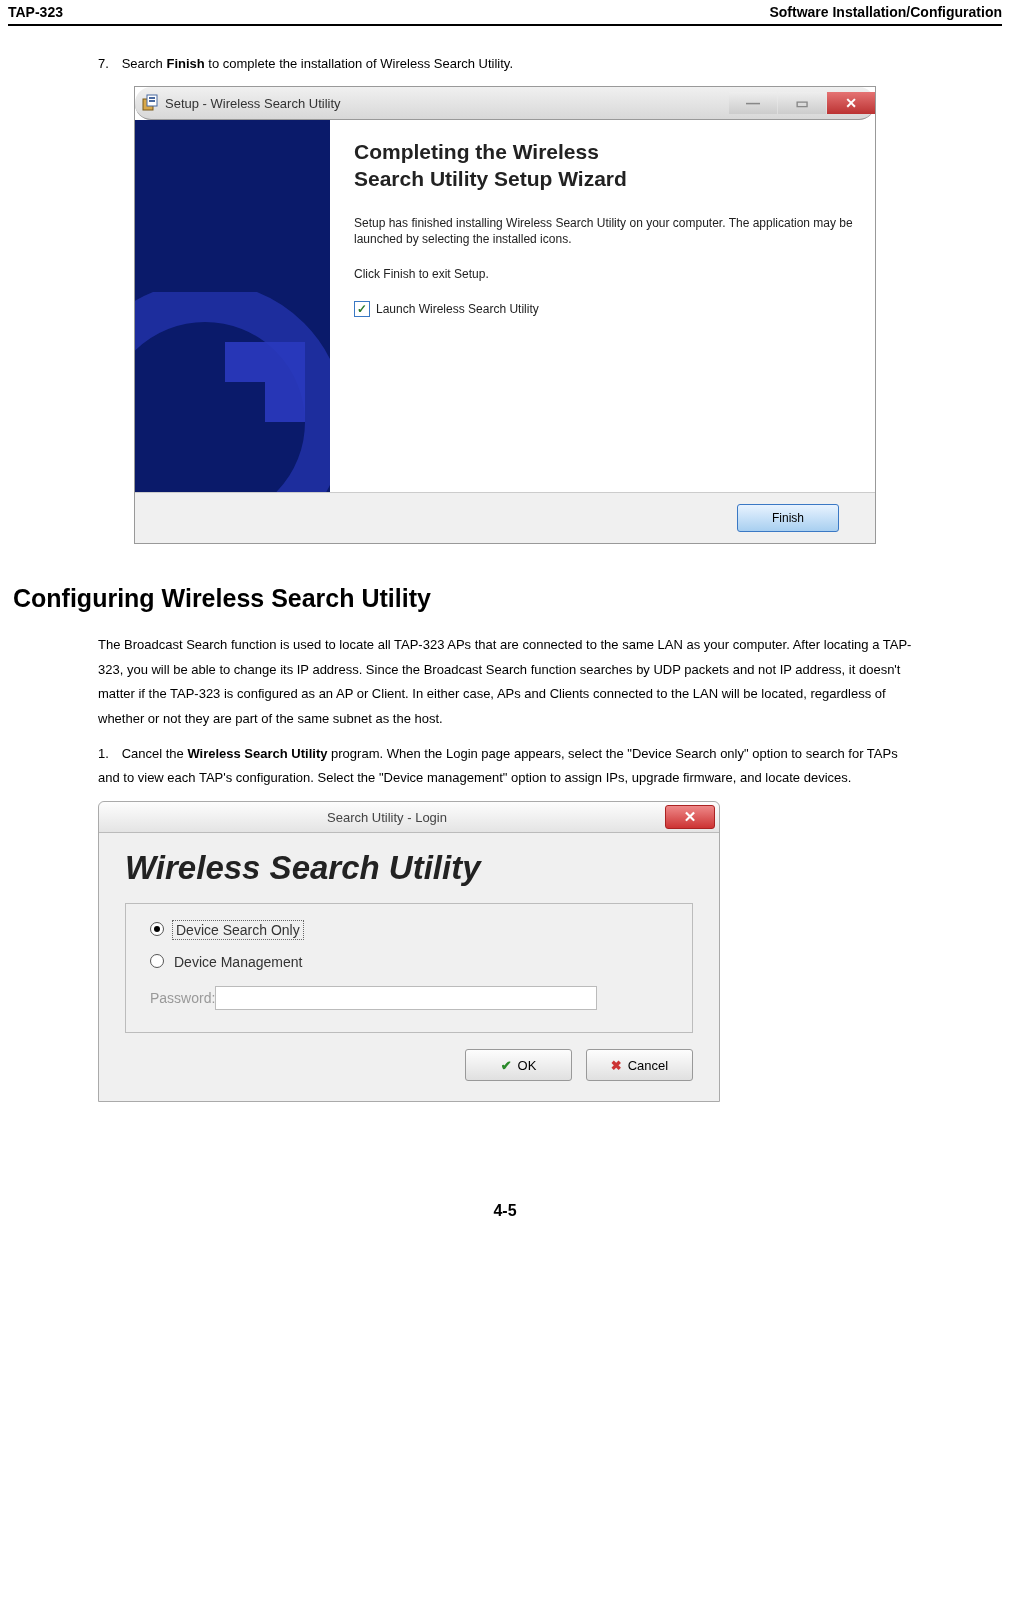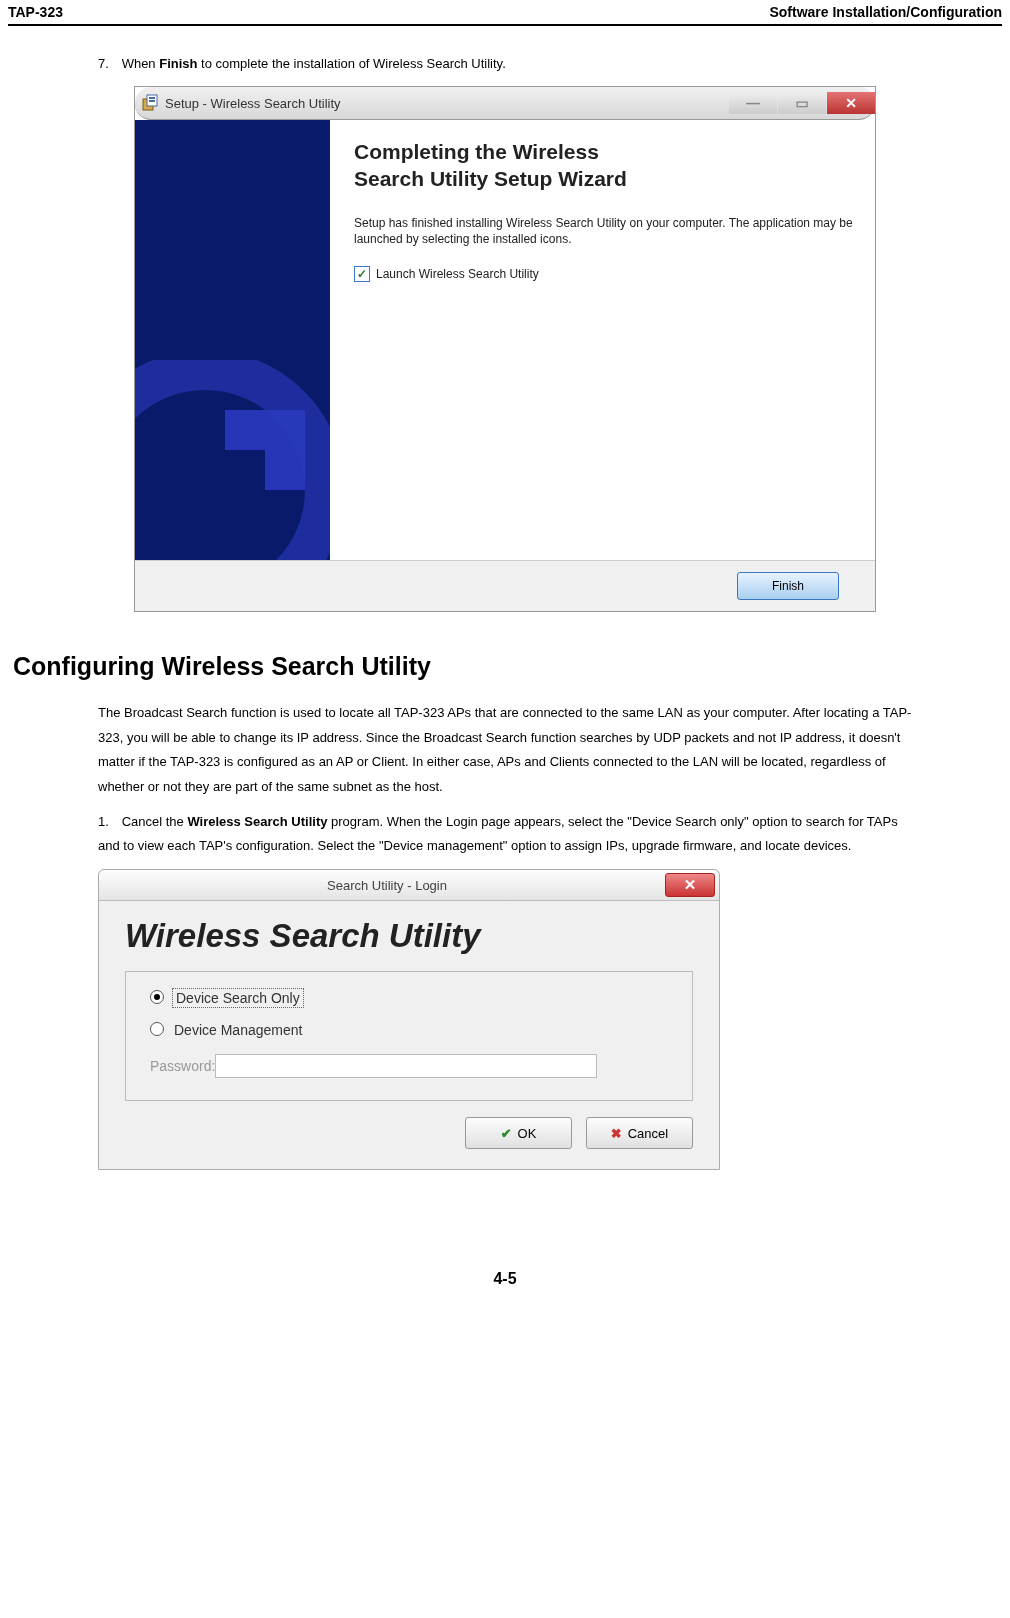--- a/index.html
+++ b/index.html
@@ -76,21 +76,21 @@
   .win-min, .win-max {
     background: linear-gradient(to bottom, #eee, #ccc);
     color: #888;
   }
   .win-close {
     background: linear-gradient(to bottom, #e57373, #b33);
     color: #fff;
   }
   .wizard-body {
     display: flex;
-    height: 440px;
+    height: 372px;
   }
   .wizard-side {
     width: 195px;
     background: #0a1a6a;
     position: relative;
     overflow: hidden;
   }
   .side-pattern {
     position: absolute;
     left: -60px;
@@ -296,21 +296,21 @@
 
 <div class="page">
   <div class="header">
     <span>TAP-323</span>
     <span>Software Installation/Configuration</span>
   </div>
 
   <div class="content">
     <div class="step-line">
       <span class="step-num">7.</span>
-      <span>When </span><b>Finish</b><span> to complete the installation of Wireless Search Utility.</span>
+      <span>Search </span><b>Finish</b><span> to complete the installation of Wireless Search Utility.</span>
     </div>
 
     <div class="wizard-window">
       <div class="title-bar">
         <span class="title-icon">
           <svg viewBox="0 0 18 18">
               <rect x="2" y="5" width="10" height="11" fill="#d9a84a" stroke="#7a5a1a"></rect>
               <rect x="6" y="1" width="10" height="11" fill="#fff" stroke="#4a6aa0"></rect>
               <rect x="8" y="3" width="6" height="2" fill="#4a6aa0"></rect>
               <rect x="8" y="6" width="6" height="2" fill="#4a6aa0"></rect>
@@ -329,20 +329,21 @@
             <circle cx="130" cy="130" r="120" fill="none" stroke="#2a3abf" stroke-width="40" opacity="0.6"></circle>
             <path d="M 70 200 L 190 90 L 150 90 L 150 50 L 230 50 L 230 130 L 190 130 L 190 90" fill="#2a3abf" opacity="0.9"></path>
           </svg>
         </div>
         <div class="wizard-main">
           <h2>
             <span>Completing the Wireless</span><br>
             <span>Search Utility Setup Wizard</span>
           </h2>
           <p>Setup has finished installing Wireless Search Utility on your computer. The application may be launched by selecting the installed icons.</p>
+          <p>Click Finish to exit Setup.</p>
           <div class="chk-row">
             <span class="chk">✓</span>
             <span>Launch Wireless Search Utility</span>
           </div>
         </div>
       </div>
       <div class="wizard-footer">
         <div class="finish-btn">Finish</div>
       </div>
     </div>

